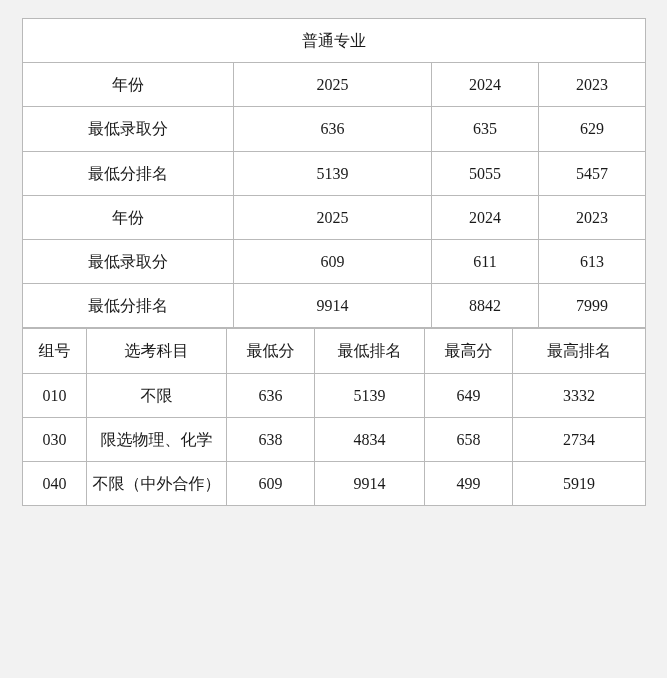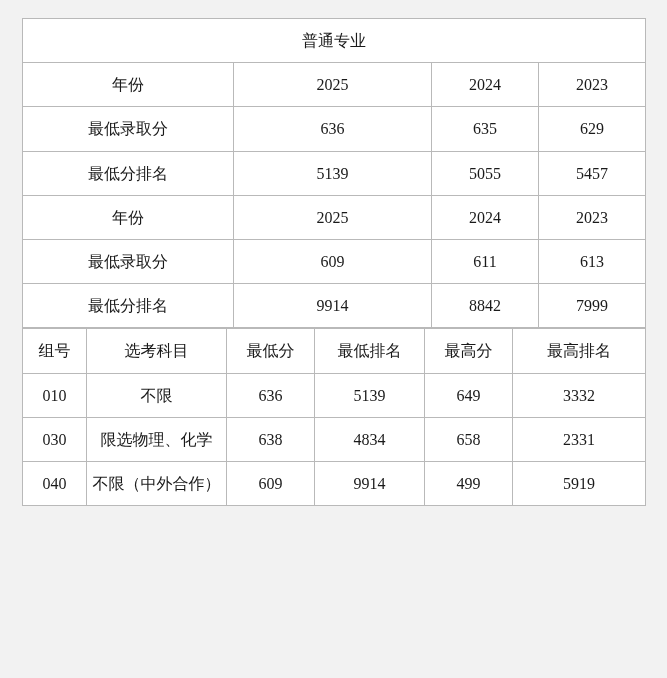--- a/index.html
+++ b/index.html
@@ -143,21 +143,21 @@
         <td>5139</td>
         <td>649</td>
         <td>3332</td>
       </tr>
       <tr>
         <td>030</td>
         <td class="wrapcell">限选物理、化学</td>
         <td>638</td>
         <td>4834</td>
         <td>658</td>
-        <td>2331</td>
+        <td>2734</td>
       </tr>
       <tr>
         <td>040</td>
         <td class="wrapcell">不限（中外合作）</td>
         <td>609</td>
         <td>9914</td>
         <td>499</td>
         <td>5919</td>
       </tr>
     </tbody>

